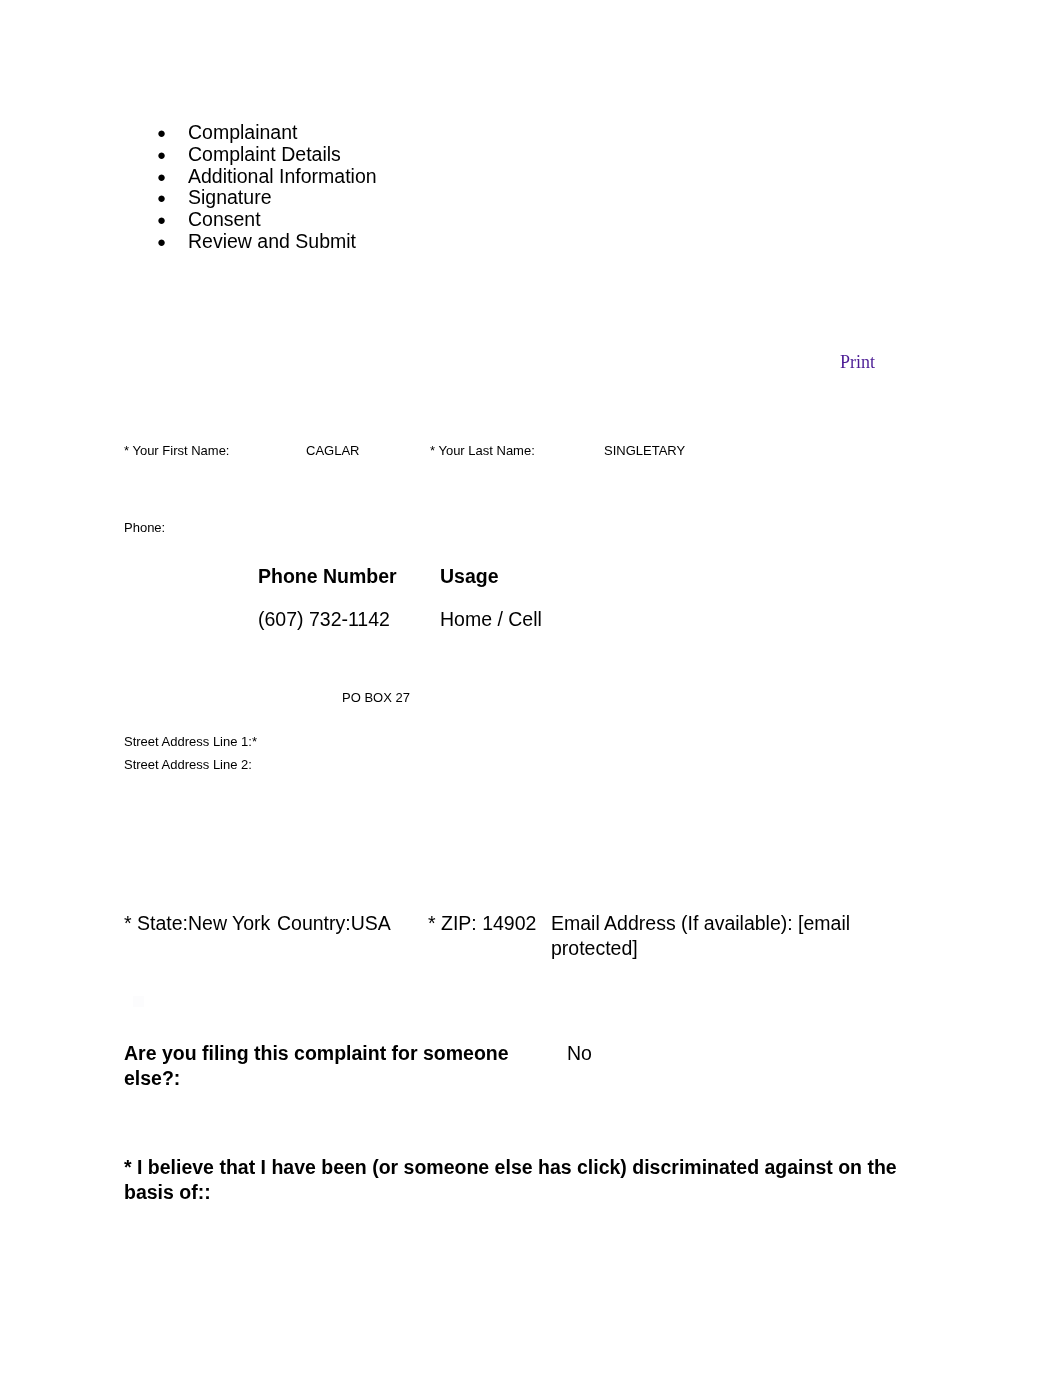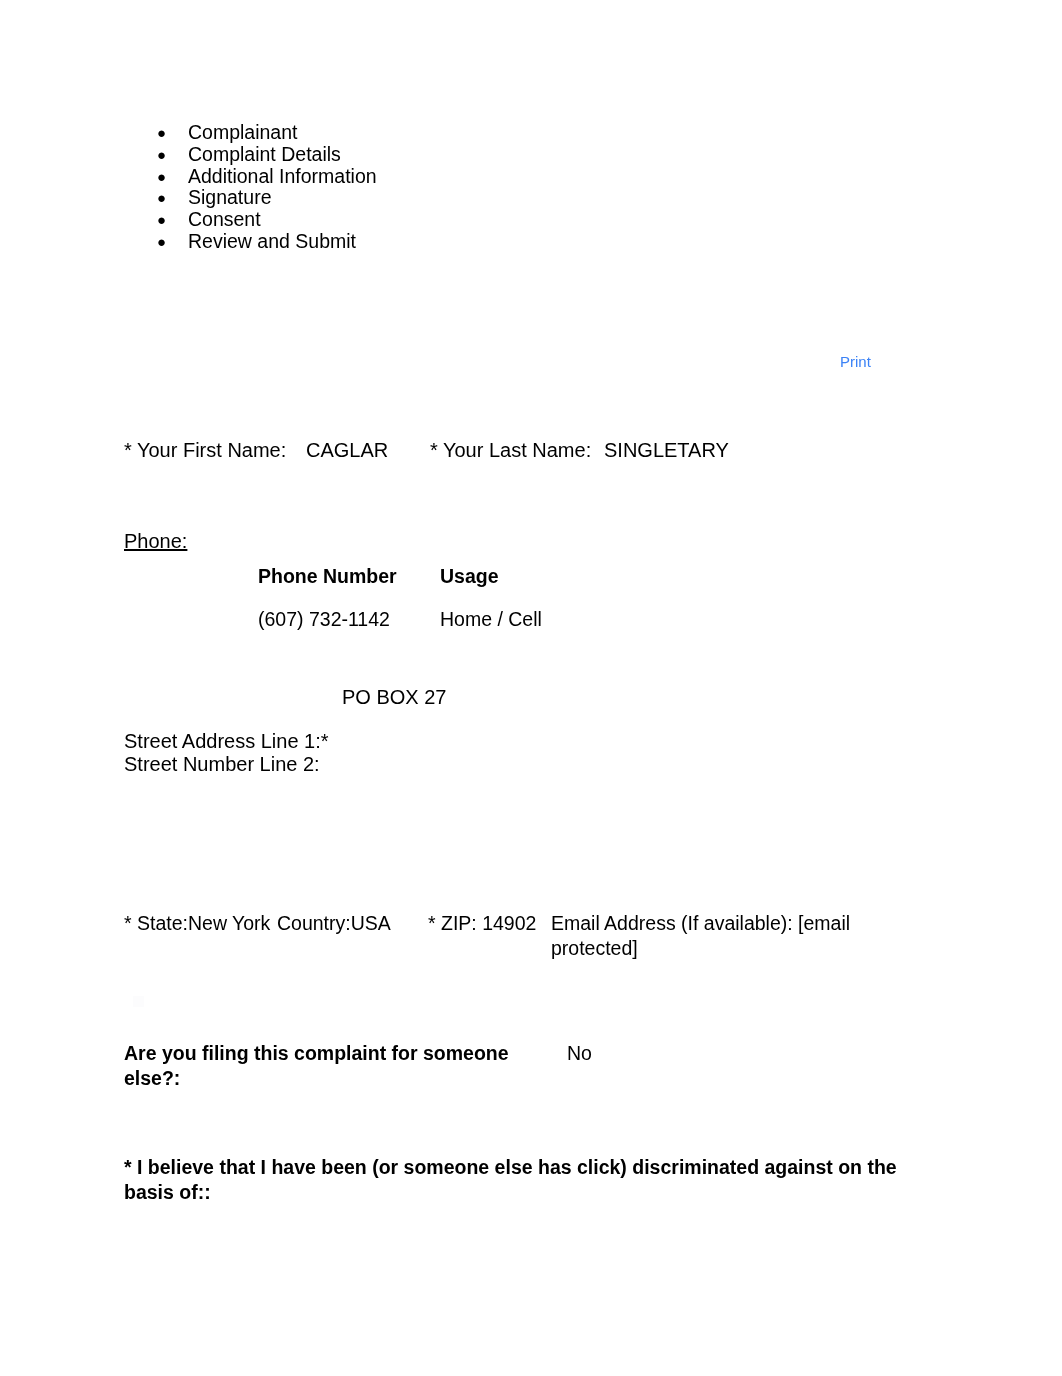--- a/index.html
+++ b/index.html
@@ -56,46 +56,47 @@
     width: 818px;
     font-size: 19.5px;
     line-height: 22.6px;
   }
 
   
   .print-link {
     position: absolute;
     left: 840px;
     top: 351px;
-    font-size: 15px;
+    font-size: 18px;
     line-height: 22px;
-    color: #3b82f6;
+    color: #4c1d95;
     text-decoration: none;
     cursor: pointer;
+    font-family: Liberation Serif, serif;
   }
 
   
   .field-row {
     position: absolute;
-    font-size: 20px;
+    font-size: 13px;
     line-height: 25px;
     white-space: nowrap;
   }
   .field-row .lbl,
   .field-row .val {
     display: inline-block;
     vertical-align: top;
   }
 
   .row-names   { left: 124px; top: 438px; }
   .row-names .lbl-first { width: 182px; }
   .row-names .val-first { width: 124px; }
   .row-names .lbl-last  { width: 174px; }
 
-  .row-phone-label { left: 124px; top: 529px; text-decoration: underline; }
+  .row-phone-label { left: 124px; top: 515px; }
 
   
   .phone-table {
     position: absolute;
     left: 258px;
     top: 564px;
     border-collapse: collapse;
     font-size: 19.5px;
   }
   .phone-table th,
@@ -237,21 +238,21 @@
         <td class="col-usage">Home / Cell</td>
       </tr>
     </tbody>
   </table>
 
   <div class="field-row row-street1">
     <span class="lbl">Street Address Line 1:*</span><span class="val">PO BOX 27</span>
   </div>
 
   <div class="field-row row-street2">
-    <span class="lbl">Street Number Line 2:</span><span class="val"></span>
+    <span class="lbl">Street Address Line 2:</span><span class="val"></span>
   </div>
 
 
   <div class="row-geo">
     <span class="cell cell-state">* State:New York</span>
     <span class="cell cell-country">Country:USA</span>
     <span class="cell cell-zip">* ZIP: 14902</span>
     <span class="cell cell-email"><span>Email Address (If available):</span> <span>[email protected]</span></span>
   </div>
 

